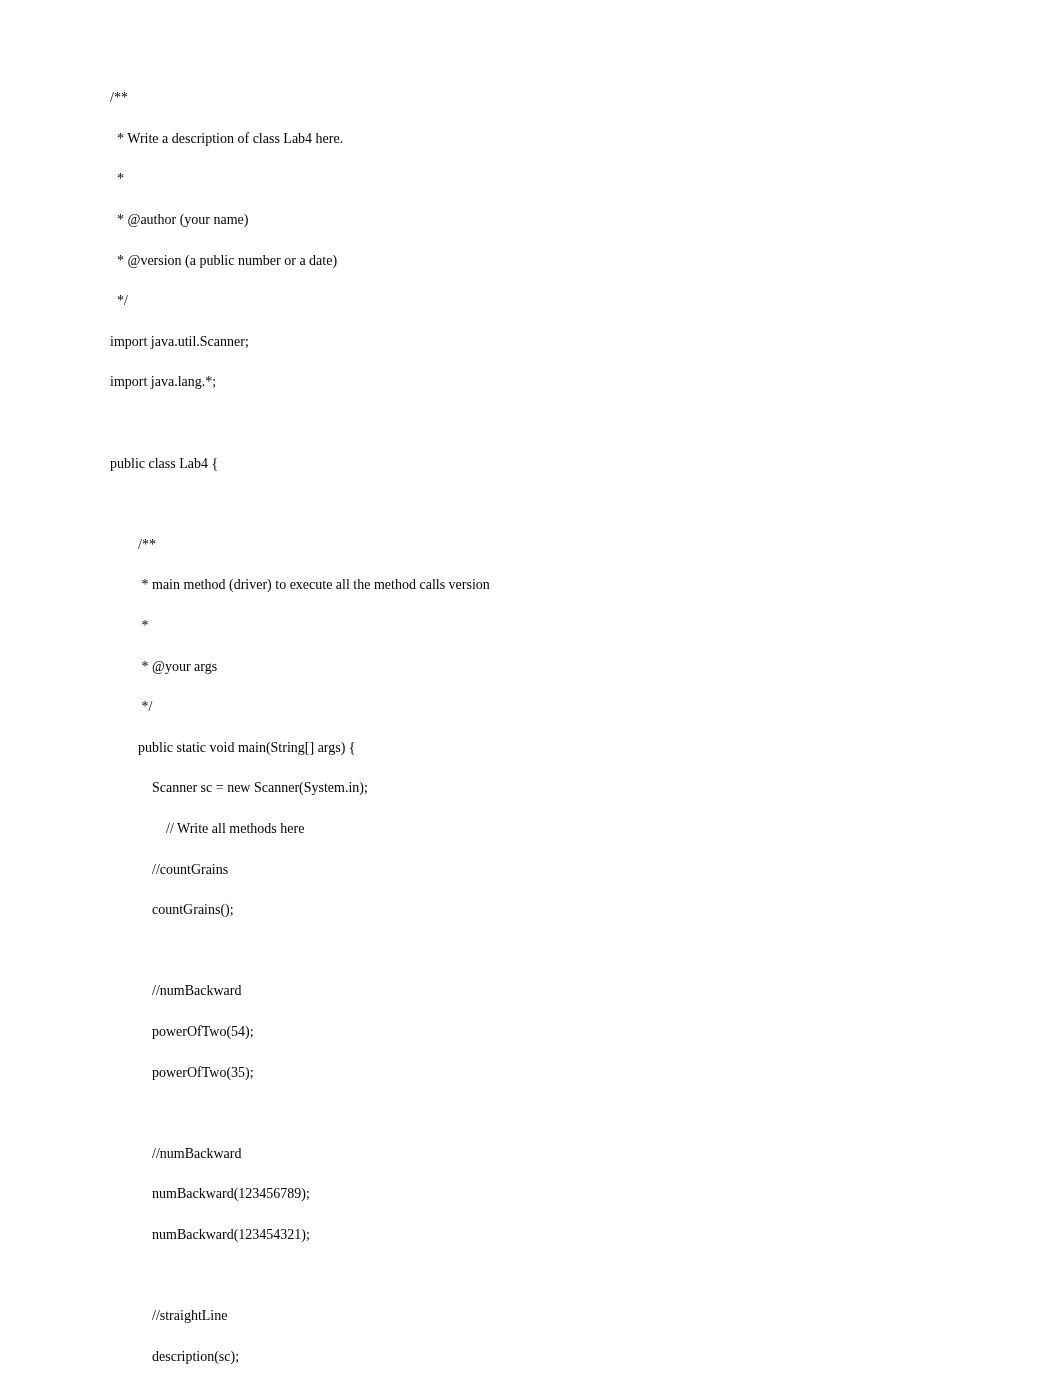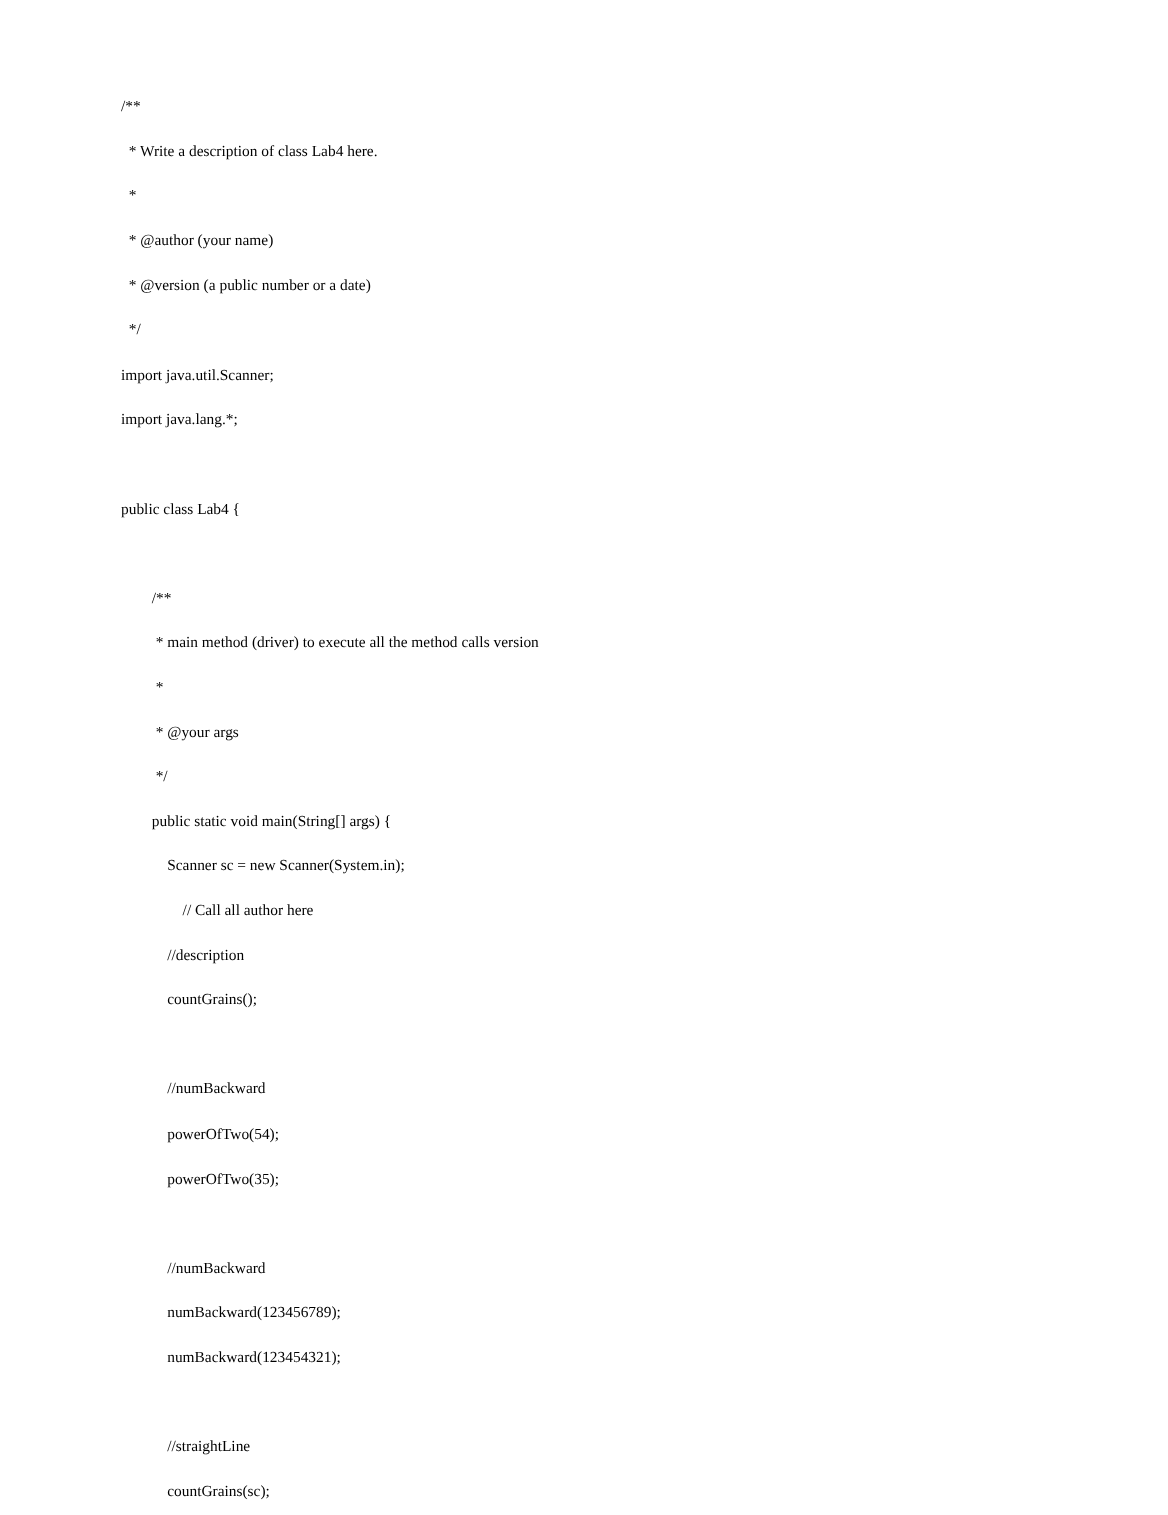--- a/index.html
+++ b/index.html
@@ -52,23 +52,23 @@
 <span>         *
 </span>
 <span>         * @your args
 </span>
 <span>         */
 </span>
 <span>        public static void main(String[] args) {
 </span>
 <span>            Scanner sc = new Scanner(System.in);
 </span>
-<span>                // Call all author here
+<span>                // Write all methods here
 </span>
-<span>            //description
+<span>            //countGrains
 </span>
 <span>            countGrains();
 </span>
 <span>
 </span>
 <span>            //numBackward
 </span>
 <span>            powerOfTwo(54);
 </span>
 <span>            powerOfTwo(35);
@@ -78,21 +78,21 @@
 <span>            //numBackward
 </span>
 <span>            numBackward(123456789);
 </span>
 <span>            numBackward(123454321);
 </span>
 <span>
 </span>
 <span>            //straightLine
 </span>
-<span>            countGrains(sc);
+<span>            description(sc);
 </span>
 <span>
 </span>
 
 
 <span>
 </span>
 
 <span>
 </span>

